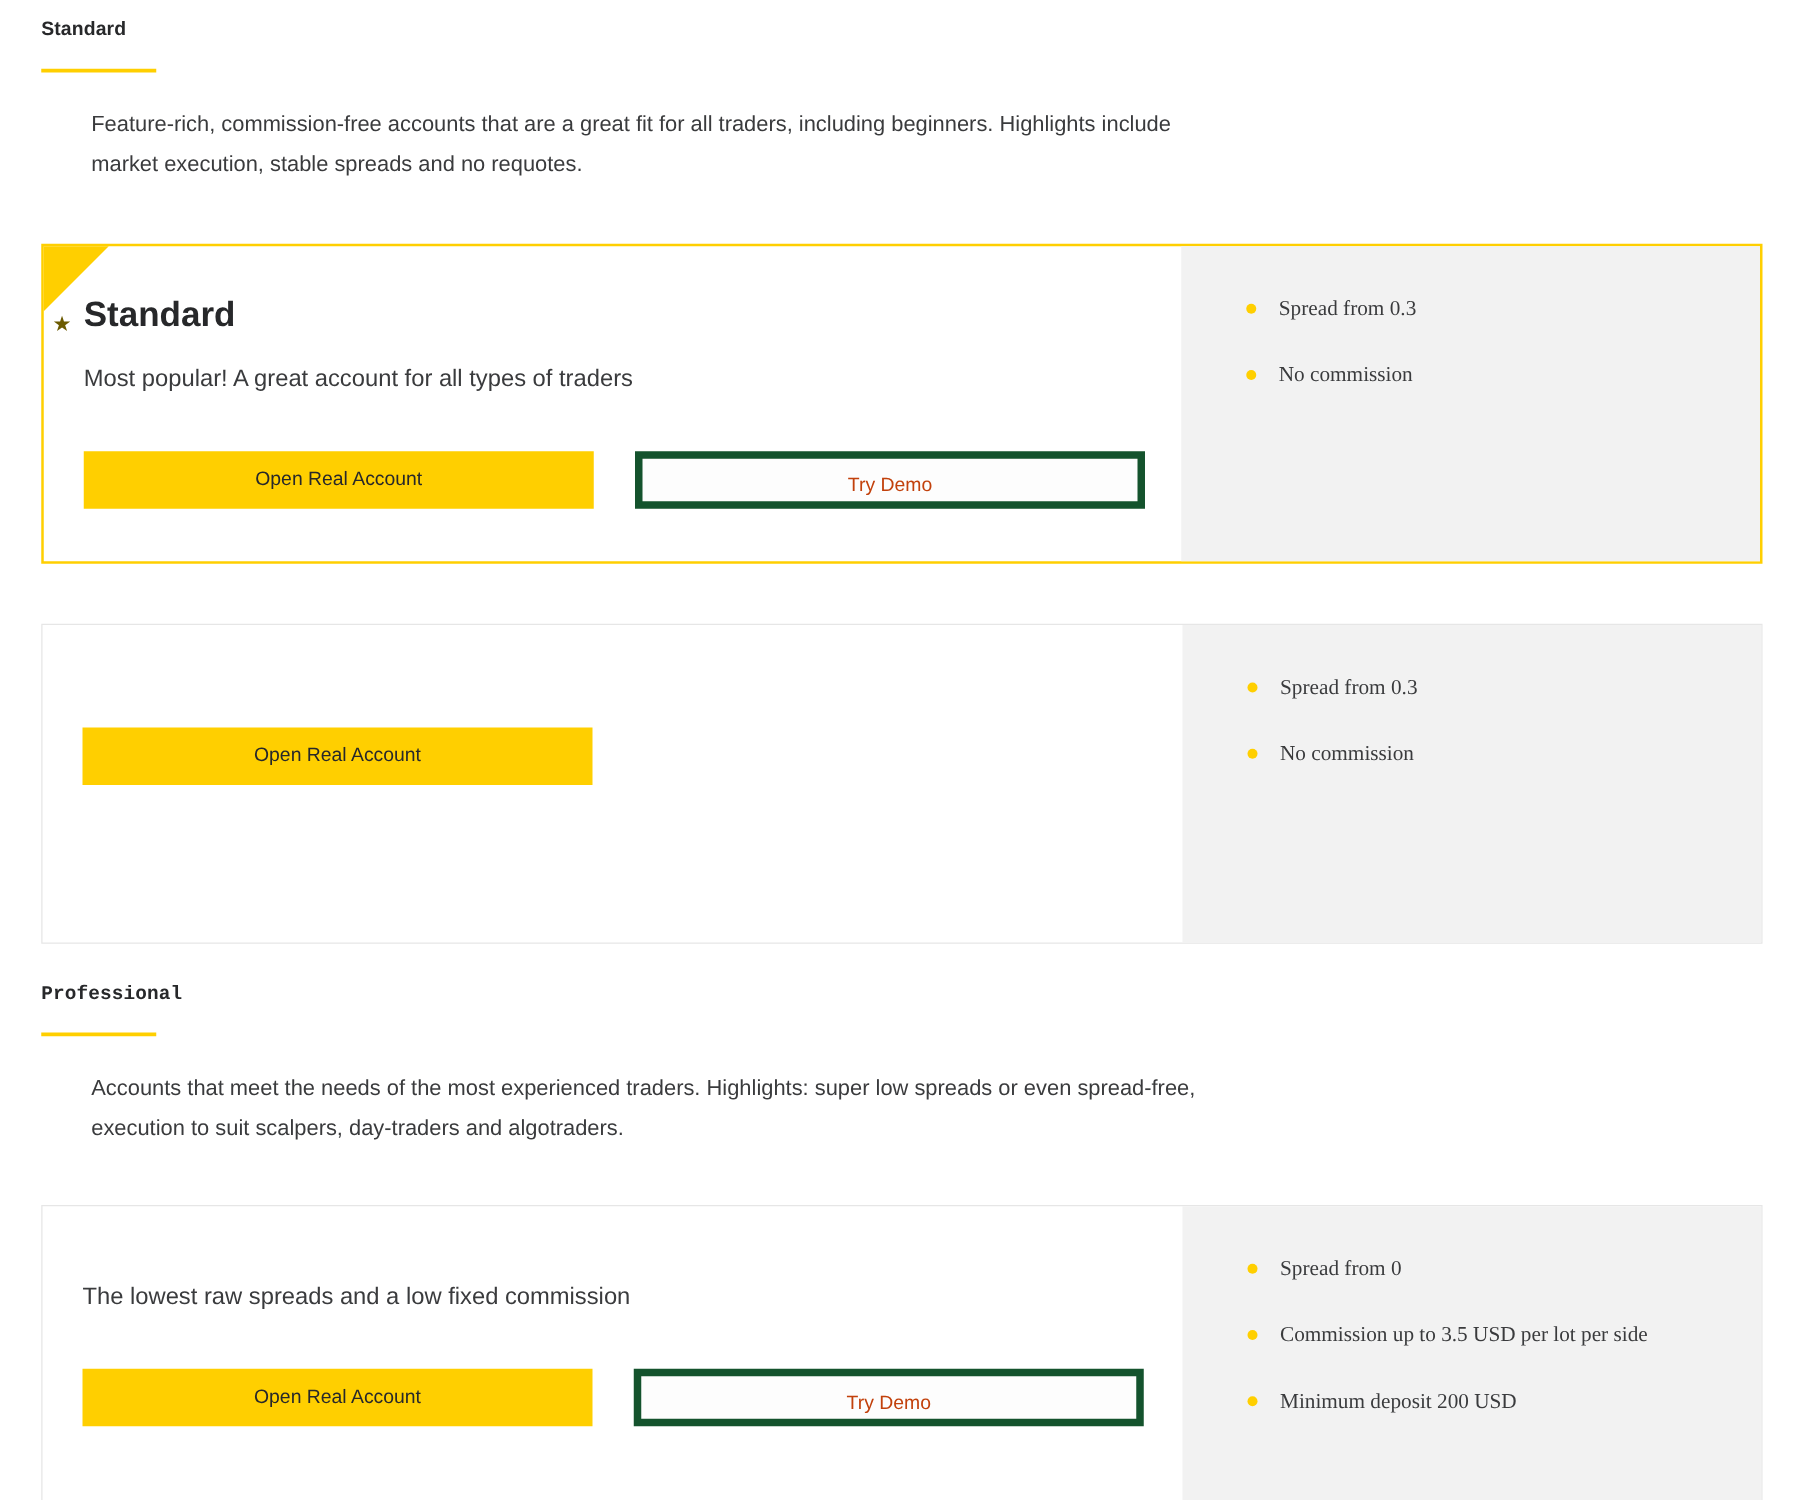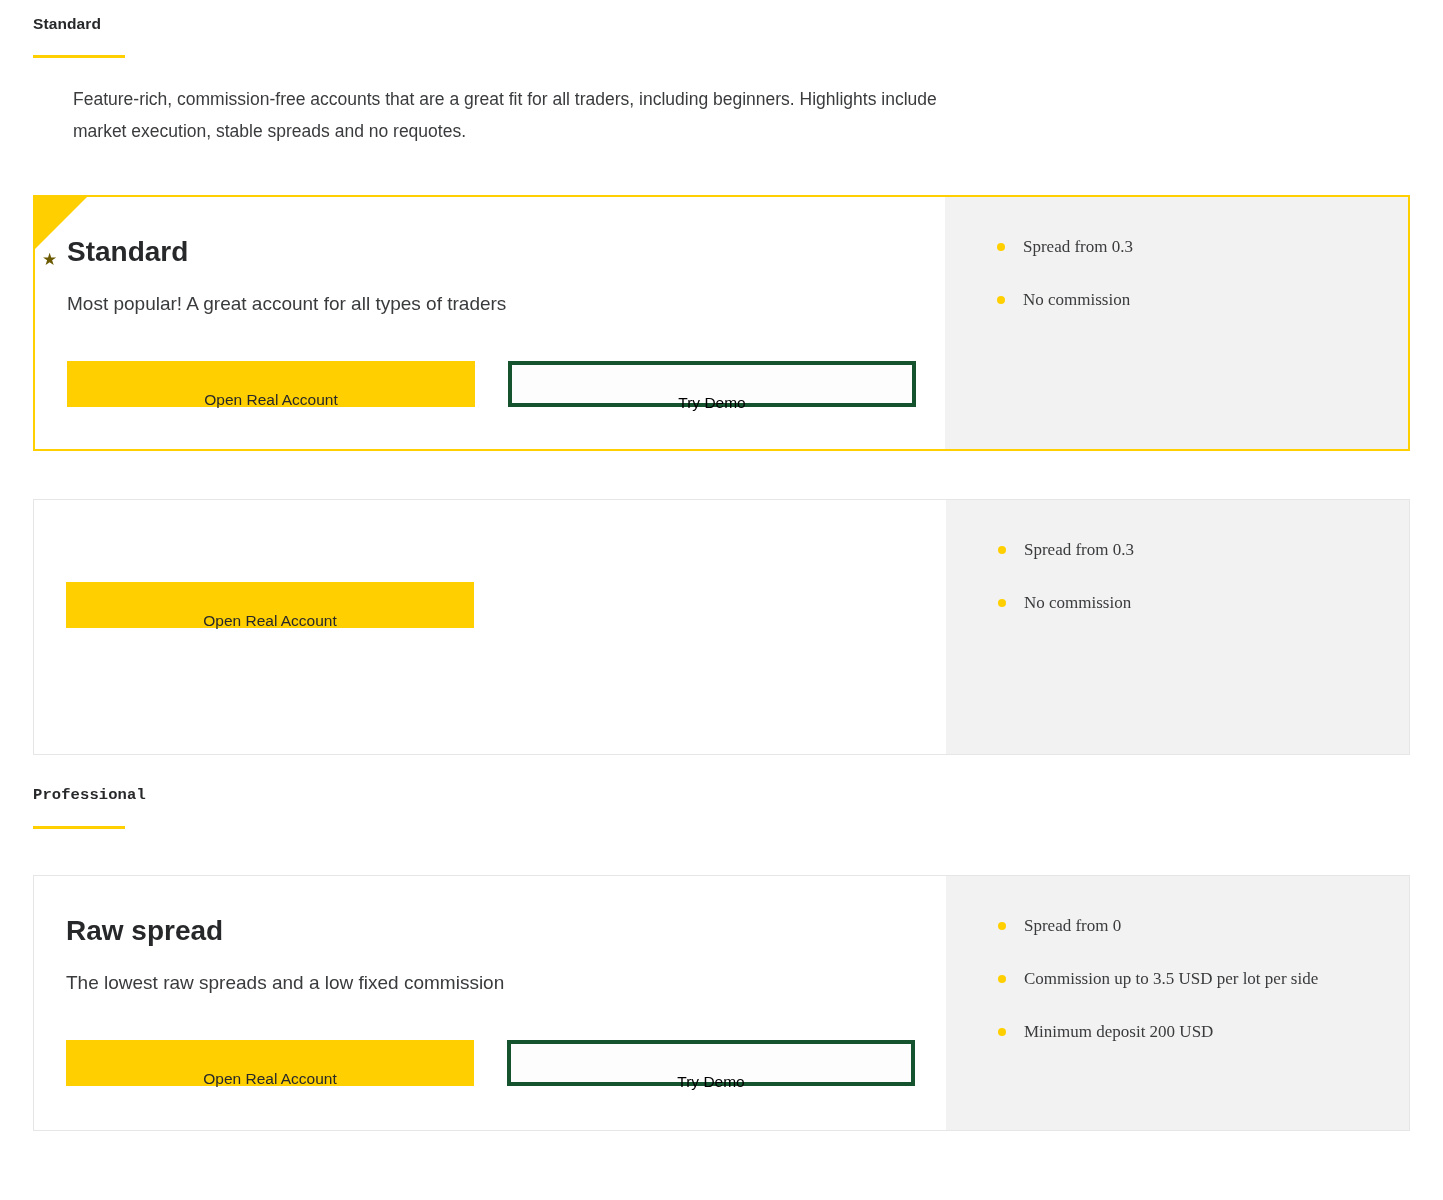--- a/index.html
+++ b/index.html
@@ -87,30 +87,30 @@
   }
   .btn {
     height: 46px;
     min-width: 408px;
     border: none;
     font-family: "Liberation Sans", sans-serif;
     font-size: 15.5px;
     line-height: 46px;
     text-align: center;
     cursor: pointer;
-    padding: 16px;
+    padding: 0;
   }
   .btn-primary {
     background: #ffcf00;
     color: #27282a;
   }
   .btn-secondary {
     background: #fdfdfd;
-    color: #000000;
-    border: 4px solid #14532d;
+    color: #c2410c;
+    border: 6px solid #14532d;
     line-height: 44px;
   }
 
   
   .card-right {
     flex: 1 1 auto;
     background: #f2f2f2;
     padding: 38px 30px 30px 52px;
   }
   .feature {
@@ -207,24 +207,24 @@
         <span class="dot"></span>
         <span>No commission</span>
       </div>
     </div>
   </div>
 
   <div class="section-head second">
     <div class="section-head-title">Professional</div>
     <div class="section-underline"></div>
   </div>
+  <div class="section-desc">Accounts that meet the needs of the most experienced traders. Highlights: super low spreads or even spread-free, execution to suit scalpers, day-traders and algotraders.</div>
 
   <div class="card raw">
     <div class="card-left">
-      <div class="card-title">Raw spread</div>
       <div class="card-sub">The lowest raw spreads and a low fixed commission</div>
       <div class="card-actions">
         <button class="btn btn-primary">Open Real Account</button>
         <button class="btn btn-secondary">Try Demo</button>
       </div>
     </div>
     <div class="card-right">
       <div class="feature">
         <span class="dot"></span>
         <span>Spread from 0</span>

